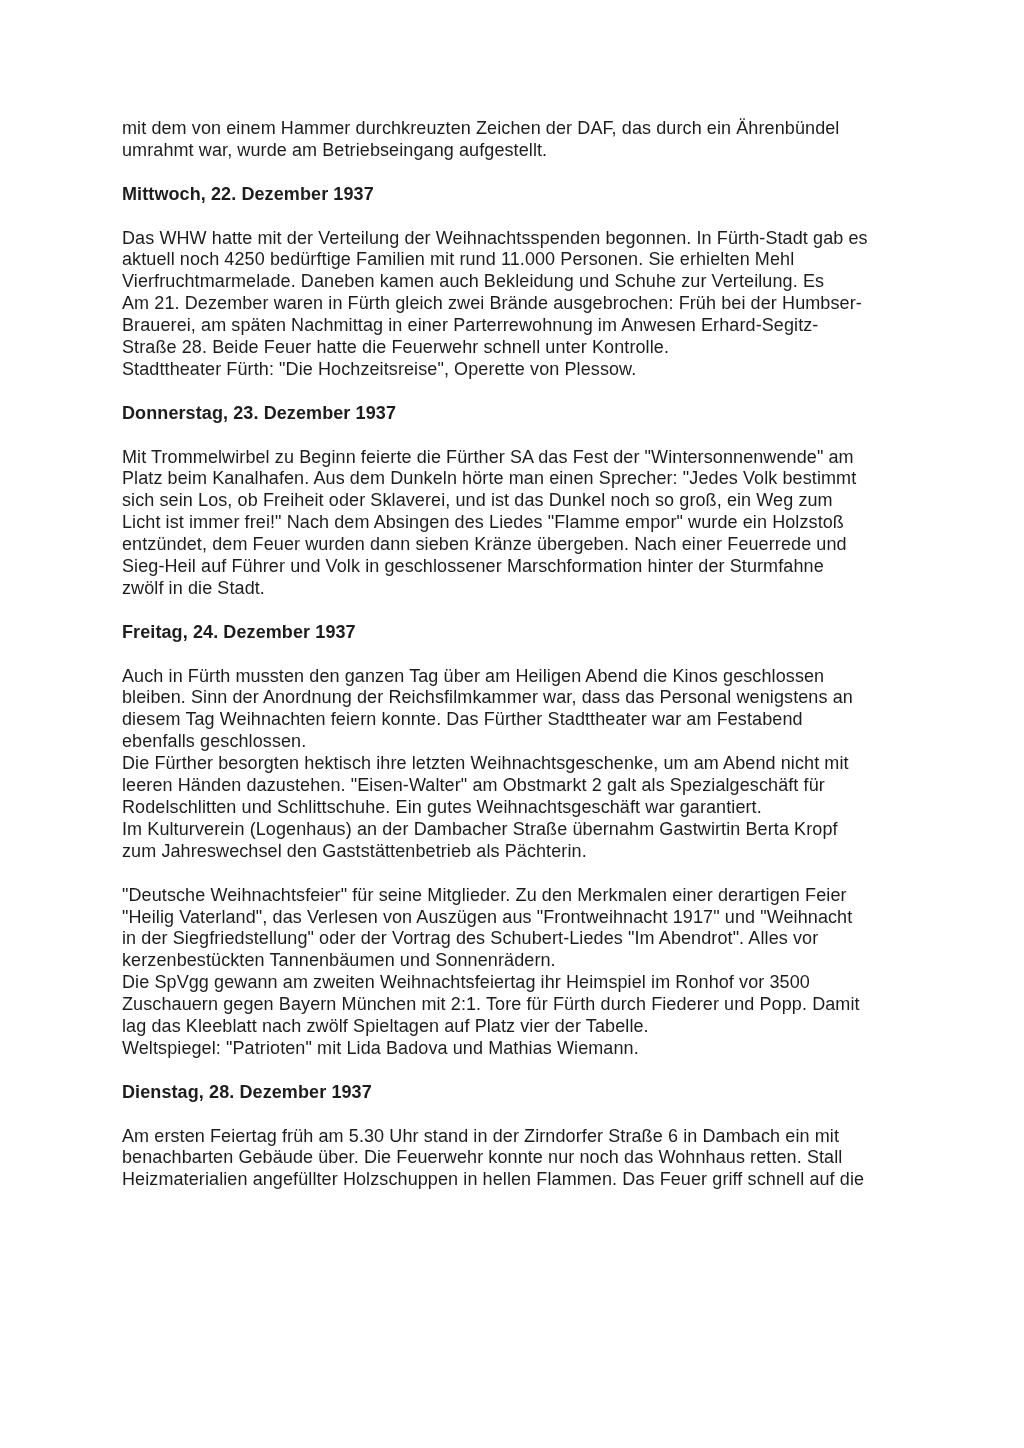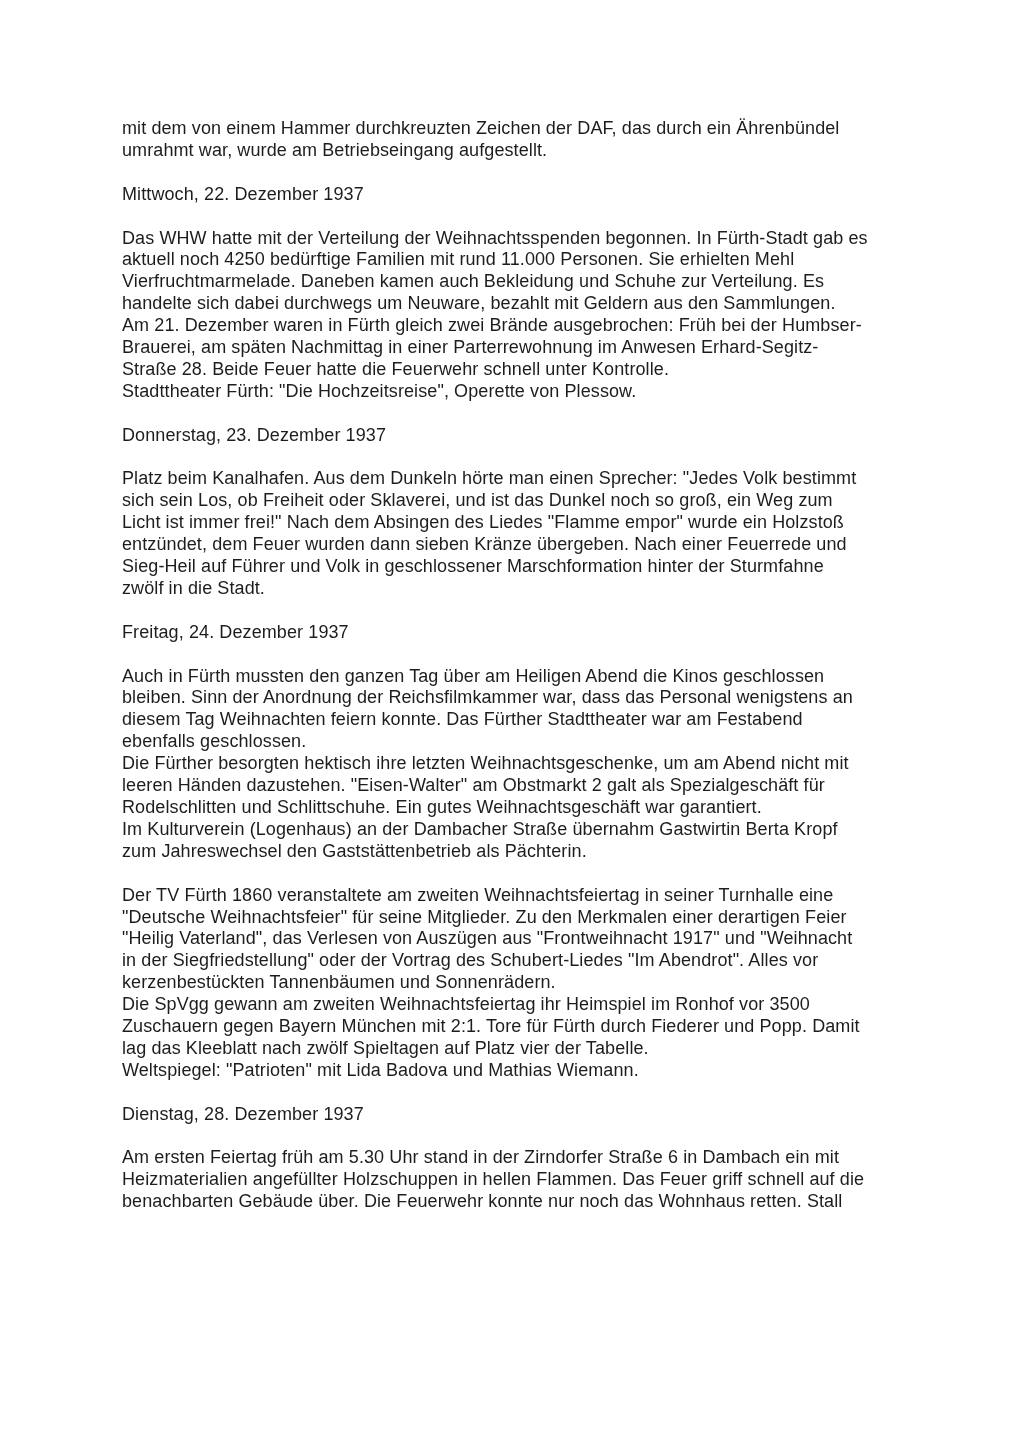--- a/index.html
+++ b/index.html
@@ -22,75 +22,74 @@
     top: 118px;
     width: 804px;
     font-family: "Liberation Sans", sans-serif;
     font-size: 18px;
     line-height: 21.9px;
     color: #1d1d1d;
     letter-spacing: 0.1px;
   }
   .block { margin-top: 21.9px; }
   .block:first-child { margin-top: 0; }
-  .heading { font-weight: 400; }
+  .heading { font-weight: 700; }
   .line { white-space: pre; }
 </style>
 </head>
 <body style="background: rgb(255, 255, 255);">
 
 <div class="page">
   <div class="doc" style="color: rgb(29, 29, 29);">
       <div class="block">
         <div class="line">mit dem von einem Hammer durchkreuzten Zeichen der DAF, das durch ein Ährenbündel</div>
         <div class="line">umrahmt war, wurde am Betriebseingang aufgestellt.</div>
       </div>
       <div class="block heading">Mittwoch, 22. Dezember 1937</div>
       <div class="block">
         <div class="line">Das WHW hatte mit der Verteilung der Weihnachtsspenden begonnen. In Fürth-Stadt gab es</div>
         <div class="line">aktuell noch 4250 bedürftige Familien mit rund 11.000 Personen. Sie erhielten Mehl</div>
         <div class="line">Vierfruchtmarmelade. Daneben kamen auch Bekleidung und Schuhe zur Verteilung. Es</div>
-        <div class="line">handelte sich dabei durchwegs um Neuware, bezahlt mit Geldern aus den Sammlungen.</div>
         <div class="line">Am 21. Dezember waren in Fürth gleich zwei Brände ausgebrochen: Früh bei der Humbser-</div>
         <div class="line">Brauerei, am späten Nachmittag in einer Parterrewohnung im Anwesen Erhard-Segitz-</div>
         <div class="line">Straße 28. Beide Feuer hatte die Feuerwehr schnell unter Kontrolle.</div>
         <div class="line">Stadttheater Fürth: "Die Hochzeitsreise", Operette von Plessow.</div>
       </div>
       <div class="block heading">Donnerstag, 23. Dezember 1937</div>
       <div class="block">
+        <div class="line">Mit Trommelwirbel zu Beginn feierte die Fürther SA das Fest der "Wintersonnenwende" am</div>
         <div class="line">Platz beim Kanalhafen. Aus dem Dunkeln hörte man einen Sprecher: "Jedes Volk bestimmt</div>
         <div class="line">sich sein Los, ob Freiheit oder Sklaverei, und ist das Dunkel noch so groß, ein Weg zum</div>
         <div class="line">Licht ist immer frei!" Nach dem Absingen des Liedes "Flamme empor" wurde ein Holzstoß</div>
         <div class="line">entzündet, dem Feuer wurden dann sieben Kränze übergeben. Nach einer Feuerrede und</div>
         <div class="line">Sieg-Heil auf Führer und Volk in geschlossener Marschformation hinter der Sturmfahne</div>
         <div class="line">zwölf in die Stadt.</div>
       </div>
       <div class="block heading">Freitag, 24. Dezember 1937</div>
       <div class="block">
         <div class="line">Auch in Fürth mussten den ganzen Tag über am Heiligen Abend die Kinos geschlossen</div>
         <div class="line">bleiben. Sinn der Anordnung der Reichsfilmkammer war, dass das Personal wenigstens an</div>
         <div class="line">diesem Tag Weihnachten feiern konnte. Das Fürther Stadttheater war am Festabend</div>
         <div class="line">ebenfalls geschlossen.</div>
         <div class="line">Die Fürther besorgten hektisch ihre letzten Weihnachtsgeschenke, um am Abend nicht mit</div>
         <div class="line">leeren Händen dazustehen. "Eisen-Walter" am Obstmarkt 2 galt als Spezialgeschäft für</div>
         <div class="line">Rodelschlitten und Schlittschuhe. Ein gutes Weihnachtsgeschäft war garantiert.</div>
         <div class="line">Im Kulturverein (Logenhaus) an der Dambacher Straße übernahm Gastwirtin Berta Kropf</div>
         <div class="line">zum Jahreswechsel den Gaststättenbetrieb als Pächterin.</div>
       </div>
       <div class="block">
-        <div class="line">Der TV Fürth 1860 veranstaltete am zweiten Weihnachtsfeiertag in seiner Turnhalle eine</div>
         <div class="line">"Deutsche Weihnachtsfeier" für seine Mitglieder. Zu den Merkmalen einer derartigen Feier</div>
         <div class="line">"Heilig Vaterland", das Verlesen von Auszügen aus "Frontweihnacht 1917" und "Weihnacht</div>
         <div class="line">in der Siegfriedstellung" oder der Vortrag des Schubert-Liedes "Im Abendrot". Alles vor</div>
         <div class="line">kerzenbestückten Tannenbäumen und Sonnenrädern.</div>
         <div class="line">Die SpVgg gewann am zweiten Weihnachtsfeiertag ihr Heimspiel im Ronhof vor 3500</div>
         <div class="line">Zuschauern gegen Bayern München mit 2:1. Tore für Fürth durch Fiederer und Popp. Damit</div>
         <div class="line">lag das Kleeblatt nach zwölf Spieltagen auf Platz vier der Tabelle.</div>
         <div class="line">Weltspiegel: "Patrioten" mit Lida Badova und Mathias Wiemann.</div>
       </div>
       <div class="block heading">Dienstag, 28. Dezember 1937</div>
       <div class="block">
         <div class="line">Am ersten Feiertag früh am 5.30 Uhr stand in der Zirndorfer Straße 6 in Dambach ein mit</div>
+        <div class="line">benachbarten Gebäude über. Die Feuerwehr konnte nur noch das Wohnhaus retten. Stall</div>
         <div class="line">Heizmaterialien angefüllter Holzschuppen in hellen Flammen. Das Feuer griff schnell auf die</div>
-        <div class="line">benachbarten Gebäude über. Die Feuerwehr konnte nur noch das Wohnhaus retten. Stall</div>
       </div>
     </div>
 </div>
 
 </body></html>

